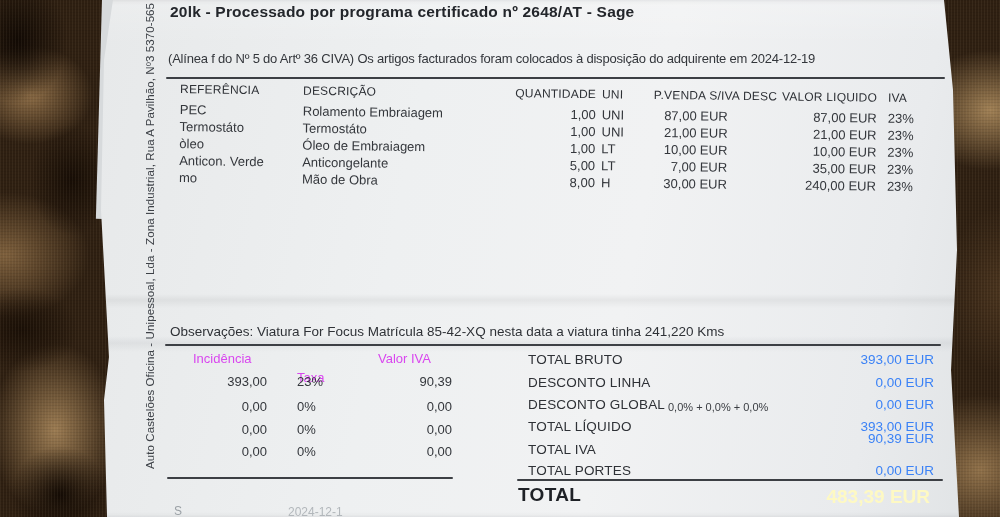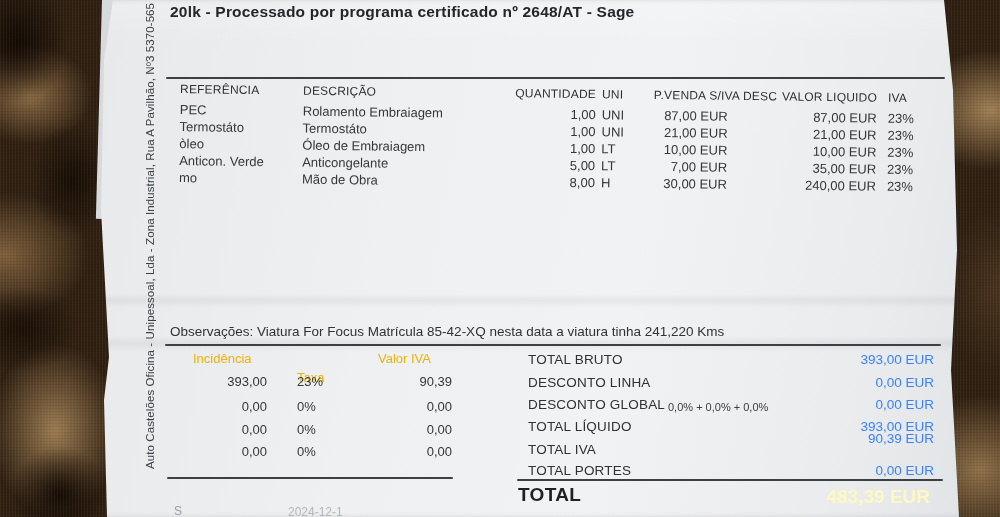--- a/index.html
+++ b/index.html
@@ -64,21 +64,21 @@
   .ci-qty{left:470px;width:126px;text-align:right;}
   .ci-uni{left:602px;width:42px;}
   .ci-priceh{left:608px;width:132px;text-align:right;}
   .ci-price{left:608px;width:120px;text-align:right;}
   .ci-desch{left:743px;}
   .ci-net{left:740px;width:137px;text-align:right;}
   .ci-iva{left:888px;width:42px;}
 
   .obs{left:170px;top:324px;font-size:13.5px;color:#2f3237;}
 
-  .txh{font-size:13px;color:#eab308;text-align:right;}
+  .txh{font-size:13px;color:#d946ef;text-align:right;}
   .txv{font-size:13px;color:#34373c;}
   .tx-base{left:177px;width:90px;text-align:right;}
   .tx-rate{left:297px;width:42px;}
   .tx-amt{left:369px;width:83px;text-align:right;}
 
   .tt-label{left:528px;font-size:13.5px;color:#2e3136;letter-spacing:0.2px;}
   .tt-extra{left:668px;font-size:11px;color:#3a3d42;}
   .tt-value{left:790px;width:144px;text-align:right;font-size:13.5px;color:#3b82f6;}
 
   .grand-label{left:518px;top:484px;font-size:19px;font-weight:bold;color:#1e2126;letter-spacing:0.3px;}
@@ -94,20 +94,21 @@
 <div class="scene">
   <div class="fabric"></div>
   <div class="under-sheet"></div>
   <div class="paper"></div>
 
   <div class="content">
 
     <div class="addr">Auto Castelões Oficina - Unipessoal, Lda - Zona Industrial, Rua A Pavilhão, Nº3 5370-565</div>
 
     <div class="t cert">20lk - Processado por programa certificado nº 2648/AT - Sage</div>
+    <div class="t legal">(Alínea f do Nº 5 do Artº 36 CIVA) Os artigos facturados foram colocados à disposição do adquirente em 2024-12-19</div>
 
     <div class="ln" style="left:166px;top:77px;width:779px;"></div>
 
     <div class="items">
 
       <span class="t ih ci-ref" style="top:82px;">REFERÊNCIA</span>
       <span class="t ih ci-desc" style="top:82px;">DESCRIÇÃO</span>
       <span class="t ih ci-qty" style="top:82px;">QUANTIDADE</span>
       <span class="t ih ci-uni" style="top:82px;">UNI</span>
       <span class="t ih ci-priceh" style="top:82px;">P.VENDA S/IVA</span>

